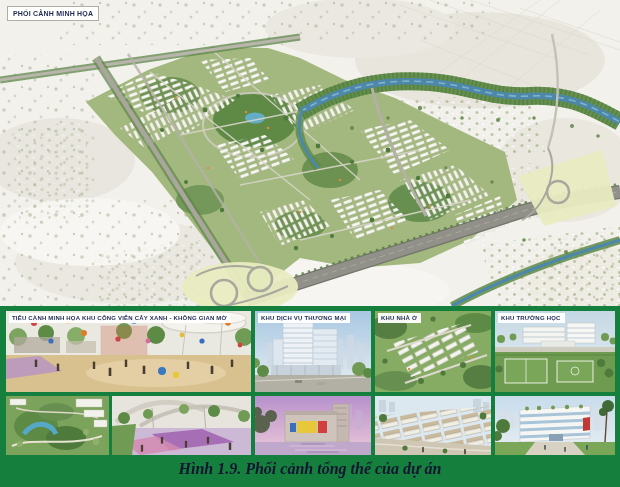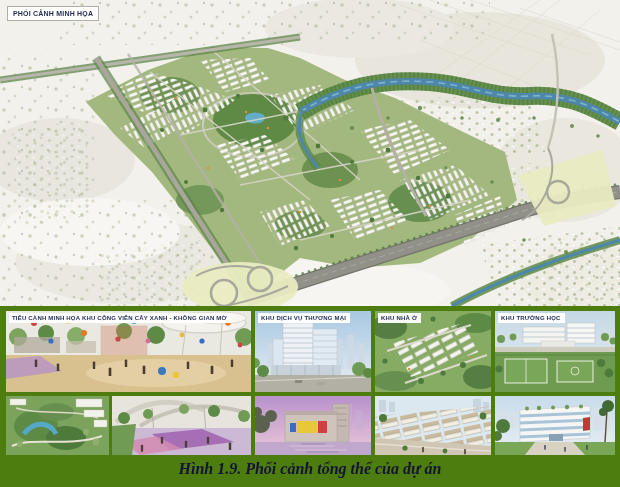--- a/index.html
+++ b/index.html
@@ -1,16 +1,16 @@
 <!DOCTYPE html>
 <html><head>
 <meta charset="utf-8">
 <style>
   html,body{margin:0;padding:0;background:#ffffff;}
-  #page{position:relative;width:620px;height:487px;background:#4d7c0f;overflow:hidden;
+  #page{position:relative;width:620px;height:487px;background:#15803d;overflow:hidden;
         font-family:"Liberation Sans",sans-serif;}
   .img{position:absolute;overflow:hidden;background:#e8e8e2;}
   .img svg{display:block;width:100%;height:100%;}
   .tag{position:absolute;background:rgba(255,255,255,0.95);color:#1f2a52;
        font-size:6px;font-weight:bold;letter-spacing:.2px;line-height:1;
        padding:2px 4px 2px 3px;white-space:nowrap;z-index:5;}
   #main-tag{top:6px;left:7px;font-size:7px;border:0.5px solid #b0aea6;padding:3px 5px;}
   #tag-parks{top:313px;left:9px;}
   #tag-com{top:313px;left:258px;}
   #tag-house{top:313px;left:378px;}

